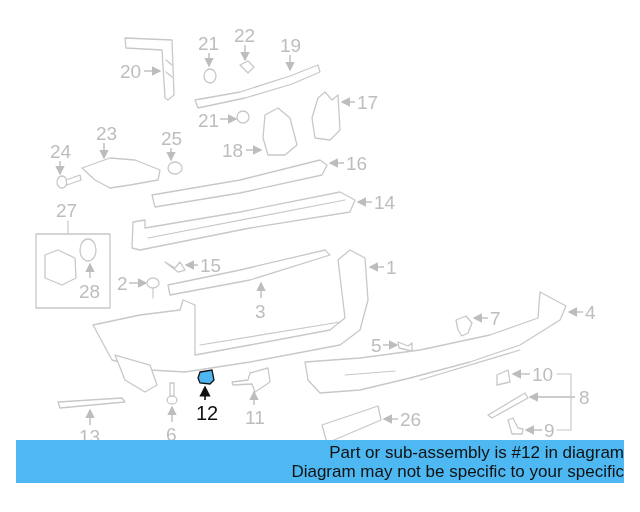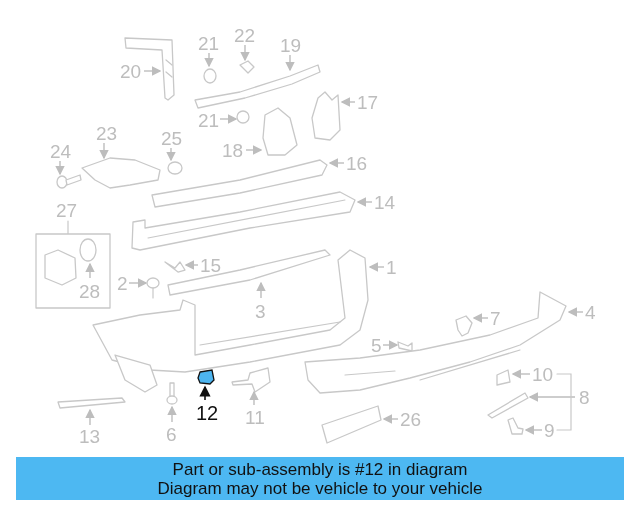--- a/index.html
+++ b/index.html
@@ -5,22 +5,22 @@
   html,body{margin:0;padding:0;background:#ffffff;}
   body{width:640px;height:512px;position:relative;overflow:hidden;font-family:"Liberation Sans",sans-serif;}
   #diagram{position:absolute;left:0;top:0;width:640px;height:512px;}
   .part{fill:#ffffff;stroke:#c8c8c8;stroke-width:1.3;stroke-linejoin:round;stroke-linecap:round;}
   .ln{fill:none;stroke:#c8c8c8;stroke-width:1.2;stroke-linecap:round;}
   .arr{fill:none;stroke:#bdbdbd;stroke-width:1.4;}
   .lbl{fill:#bdbdbd;font-family:"Liberation Sans",sans-serif;font-size:19px;}
   .hl-part{fill:#4db5f0;stroke:#111111;stroke-width:1.3;}
   .hl-arr{stroke:#111111;stroke-width:1.6;fill:none;}
   .hl-lbl{fill:#111111;font-family:"Liberation Sans",sans-serif;font-size:20px;}
-  #banner{position:absolute;left:16px;top:457px;width:608px;height:43px;background:#4db8f2;
-    display:flex;flex-direction:column;align-items:center;justify-content:center;color:#111;font-size:17px;line-height:19px;}
+  #banner{position:absolute;left:16px;top:440px;width:608px;height:43px;background:#4db8f2;
+    display:flex;flex-direction:column;align-items:flex-end;justify-content:center;color:#111;font-size:17px;line-height:19px;}
   #banner span{display:block;text-align:center;}
 </style>
 </head>
 <body>
 
 <svg id="diagram" viewBox="0 0 640 512">
   <defs>
     <marker id="ah" markerWidth="7" markerHeight="7" refX="6" refY="3.5" orient="auto">
       <path d="M0,0 L7,3.5 L0,7 Z" fill="#bdbdbd"></path>
     </marker>
@@ -158,14 +158,14 @@
   <text class="lbl" x="544" y="437">9</text>
   <polyline class="ln" points="557,374 571,374 571,430 557,430"></polyline>
 
   <path class="part" d="M322,425 L378,406 L381,420 L327,443 Z"></path>
   <line class="arr" x1="398" y1="419" x2="384" y2="419" marker-end="url(#ah)"></line>
   <text class="lbl" x="400" y="426">26</text>
 </svg>
 
 <div id="banner">
   <span>Part or sub-assembly is #12 in diagram</span>
-  <span>Diagram may not be vehicle to your vehicle</span>
+  <span>Diagram may not be specific to your specific</span>
 </div>
 
 </body></html>

